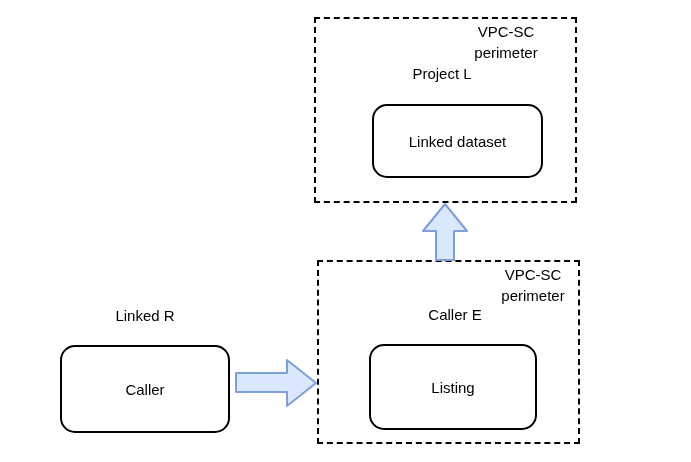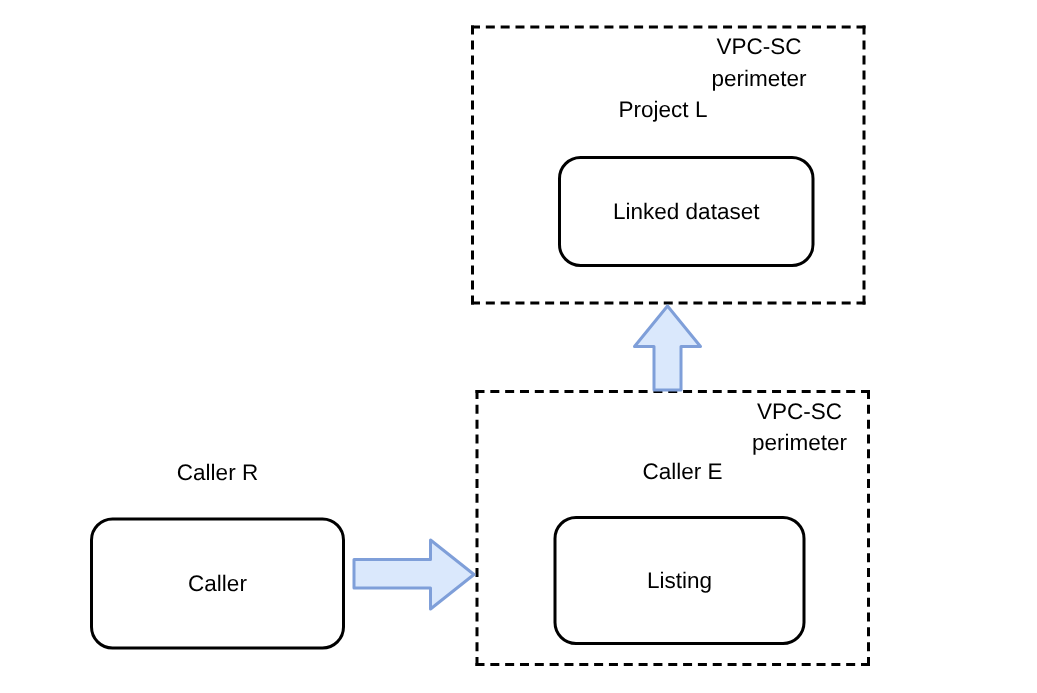--- a/index.html
+++ b/index.html
@@ -90,21 +90,21 @@
     <div class="perimeter-label">
       <div>VPC-SC</div>
       <div>perimeter</div>
     </div>
     <div class="project-label" id="project-e">Caller E</div>
     <div class="node" id="node-listing">
       <span>Listing</span>
     </div>
   </div>
 
-  <div class="project-label" id="project-r">Caller R</div>
+  <div class="project-label" id="project-r">Linked R</div>
   <div class="node" id="node-caller">
     <span>Caller</span>
   </div>
 
   <svg class="overlay" width="691" height="462" viewBox="0 0 691 462">
     <polygon points="236,373 287,373 287,360 316,383 287,406 287,392 236,392" stroke-width="2" stroke-linejoin="round" fill="#dae8fc" stroke="#7f9fd9"></polygon>
     <polygon points="445,204 467,231 454,231 454,260 436,260 436,231 423,231" stroke-width="2" stroke-linejoin="round" fill="#dae8fc" stroke="#7f9fd9"></polygon>
   </svg>
 
 </div>

